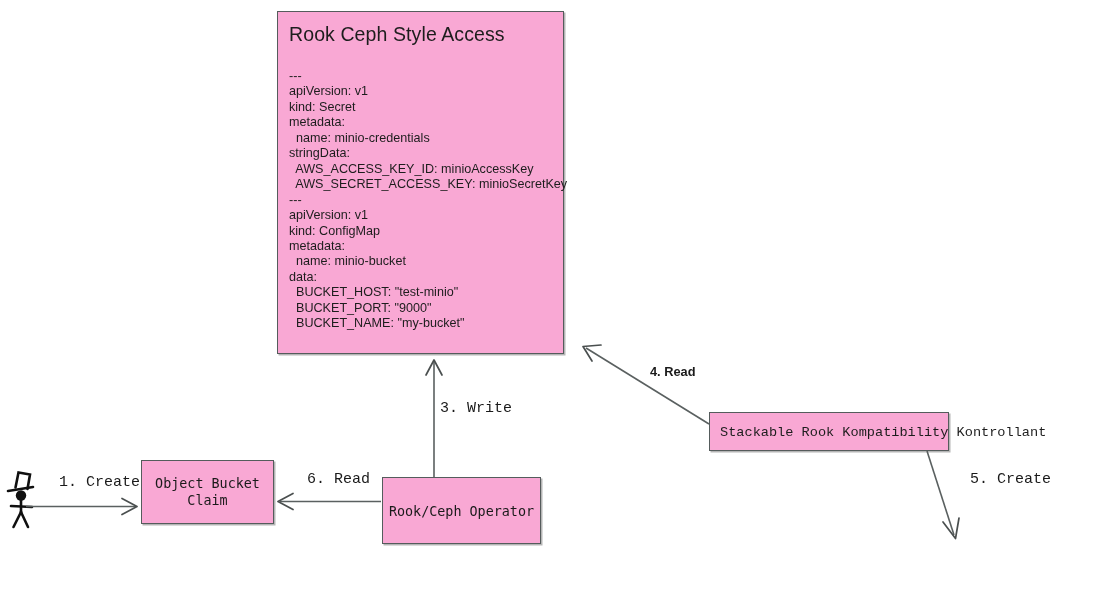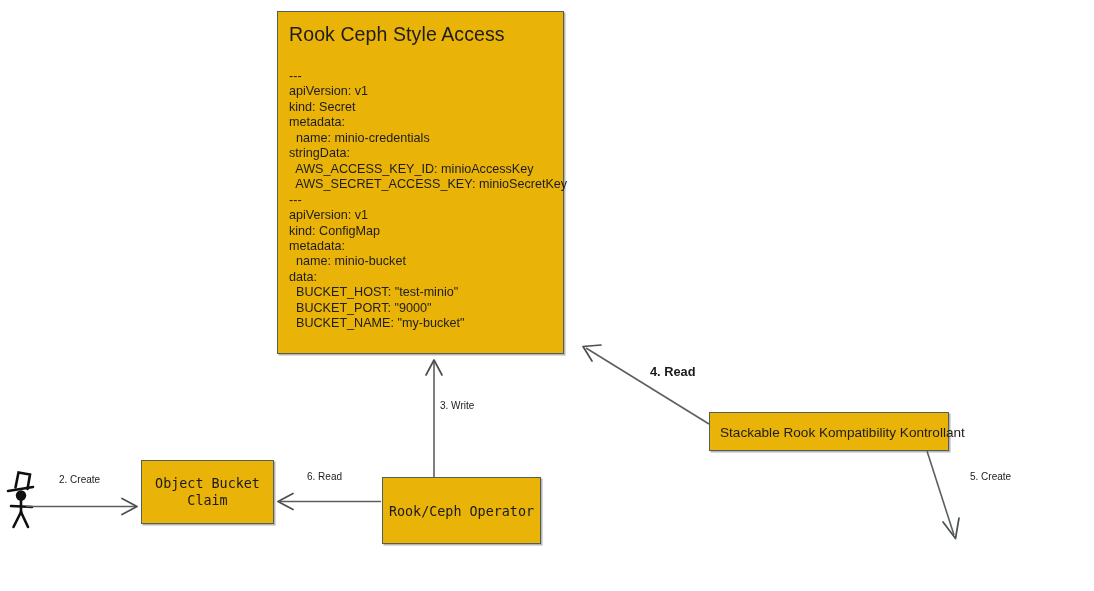--- a/index.html
+++ b/index.html
@@ -14,21 +14,21 @@
   #canvas {
     position: relative;
     width: 1094px;
     height: 591px;
     background: #ffffff;
     overflow: hidden;
   }
   .node {
     position: absolute;
     box-sizing: border-box;
-    background: #eab308;
+    background: #f9a8d4;
     border: 1.6px solid #555c5c;
     box-shadow: 1.5px 1.5px 0 0 rgba(90,90,90,0.45);
   }
   
   #yaml-card {
     left: 277px;
     top: 11px;
     width: 287px;
     height: 343px;
     padding: 0;
@@ -57,21 +57,21 @@
   .mono-label {
     font-family: "DejaVu Sans Mono", monospace;
     font-size: 13.4px;
     line-height: 17px;
     color: #1a1a1a;
     text-align: center;
     width: 100%;
     white-space: pre-line;
   }
   .sans-label {
-    font-family: Liberation Sans, sans-serif;
+    font-family: Liberation Mono, monospace;
     font-size: 13.6px;
     line-height: 17px;
     color: #1d1d1d;
     text-align: left;
     white-space: nowrap;
   }
   .node-inner {
     position: absolute;
     left: 0;
     right: 0;
@@ -80,22 +80,22 @@
   }
   #obc-node   { left: 141px; top: 460px; width: 133px; height: 64px; }
   #operator-node { left: 382px; top: 477px; width: 159px; height: 67px; }
   #srkk-node  { left: 709px; top: 412px; width: 240px; height: 39px; }
   #s3bucket-node { left: 937px; top: 541px; width: 143px; height: 46px; }
   #srkk-node .sans-label { padding-left: 10px; }
 
   
   .edge-label {
     position: absolute;
-    font-family: Liberation Sans, sans-serif;
-    font-size: 10px;
+    font-family: Liberation Mono, monospace;
+    font-size: 15px;
     color: #1a1a1a;
     white-space: nowrap;
   }
   .edge-label.sans {
     font-family: "Liberation Sans", sans-serif;
     font-size: 12.8px;
   }
   #label-create1 { left: 59px;  top: 474px; }
   #label-read2   { left: 307px; top: 471px; }
   #label-write3  { left: 440px; top: 400px; }
@@ -213,19 +213,19 @@
     </div>
   </div>
 
   <div class="node" id="srkk-node">
     <div class="node-inner">
       <div class="sans-label">Stackable Rook Kompatibility Kontrollant</div>
     </div>
   </div>
 
 
-  <div class="edge-label" id="label-create1">2. Create</div>
+  <div class="edge-label" id="label-create1">1. Create</div>
   <div class="edge-label" id="label-read2">6. Read</div>
   <div class="edge-label" id="label-write3">3. Write</div>
   <div class="edge-label sans" id="label-read4">4. Read</div>
   <div class="edge-label" id="label-create5">5. Create</div>
 
 </div>
 
 </body></html>

